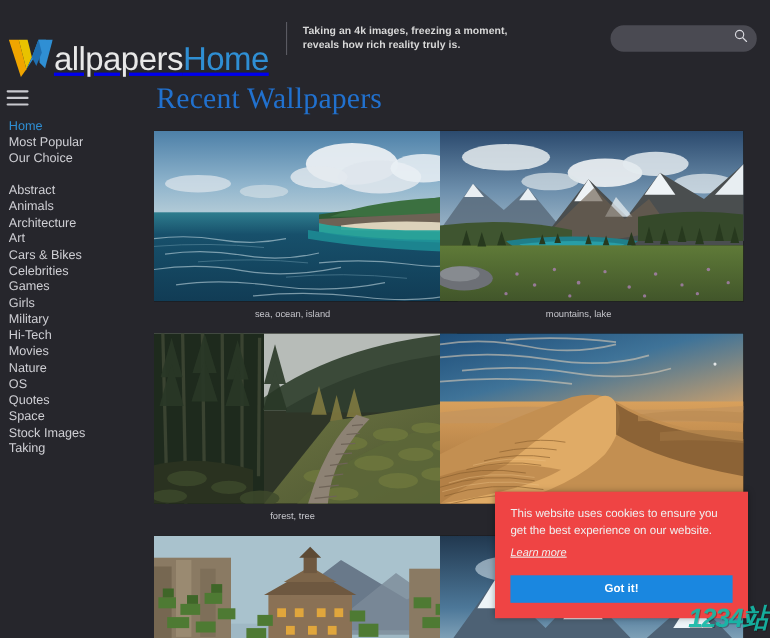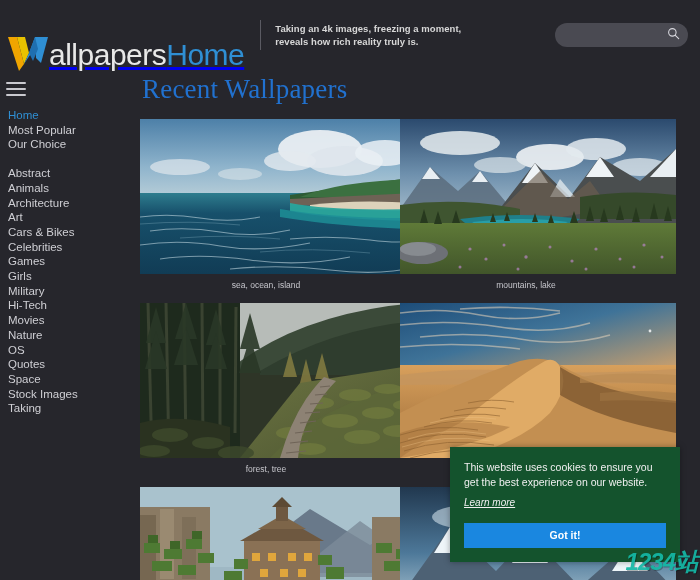--- a/index.html
+++ b/index.html
@@ -184,21 +184,21 @@
     padding: 6px 0 5px;
     line-height: 1.2;
   }
 
   
   .cookie-banner {
     position: absolute;
     left: 450px;
     top: 447px;
     width: 230px;
-    background: #14532d;
+    background: #ef4444;
     padding: 13px 14px 14px 14px;
     z-index: 40;
     box-shadow: 0 0 6px rgba(0,0,0,0.35);
   }
   .cookie-text {
     font-size: 10.5px;
     line-height: 1.42;
     color: #f0f0f0;
   }
   .cookie-link {

